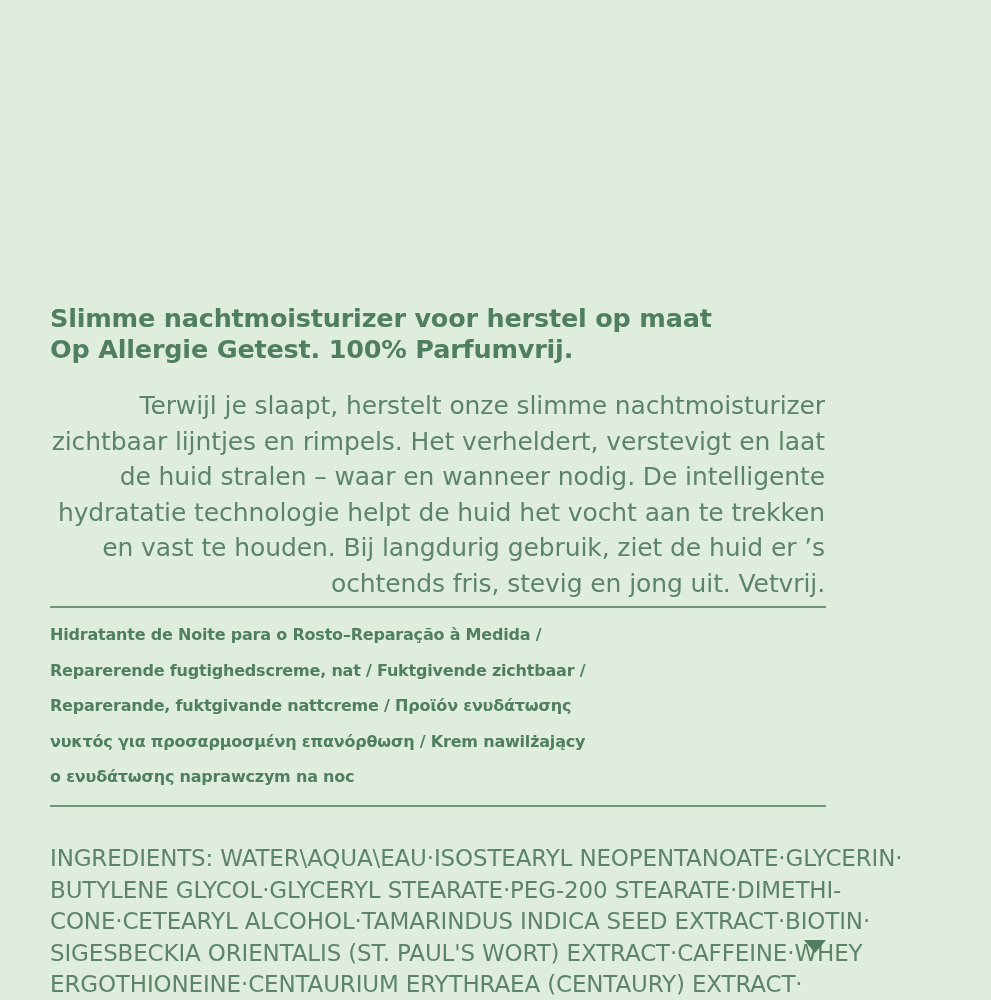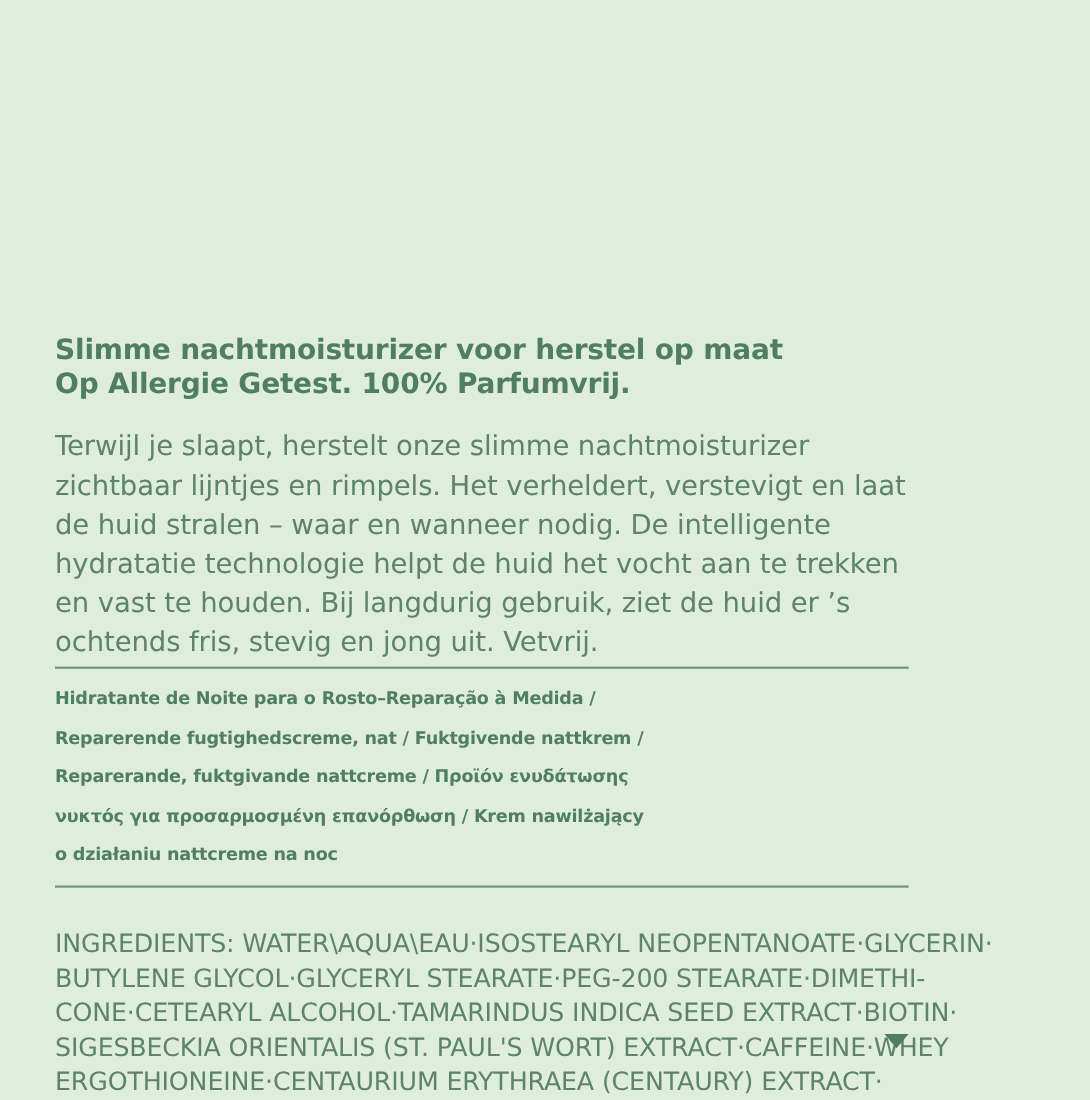--- a/index.html
+++ b/index.html
@@ -40,20 +40,21 @@
     top: 388px;
     left: 50px;
     right: 48px;
     font-size: 25px;
     line-height: 35.5px;
     color: #5d8468;
     letter-spacing: -0.1px;
   }
   .body-copy p {
     margin: 0;
+    text-align: right;
   }
   .rule {
     position: absolute;
     left: 50px;
     right: 47px;
     height: 2px;
     background: #6f9677;
   }
   .rule-1 { top: 606px; }
   .rule-2 { top: 805px; }
@@ -108,24 +109,24 @@
   </div>
 
   <div class="body-copy">
     <p>Terwijl je slaapt, herstelt onze slimme nachtmoisturizer zichtbaar lijntjes en rimpels. Het verheldert, verstevigt en laat de huid stralen – waar en wanneer nodig. De intelligente hydratatie technologie helpt de huid het vocht aan te trekken en vast te houden. Bij langdurig gebruik, ziet de huid er ’s ochtends fris, stevig en jong uit. Vetvrij.</p>
   </div>
 
   <div class="rule rule-1"></div>
 
   <div class="block-names">
     <p>Hidratante de Noite para o Rosto–Reparação à Medida /</p>
-    <p>Reparerende fugtighedscreme, nat / Fuktgivende nattkrem /</p>
+    <p>Reparerende fugtighedscreme, nat / Fuktgivende zichtbaar /</p>
     <p>Reparerande, fuktgivande nattcreme / Προϊόν ενυδάτωσης</p>
     <p>νυκτός για προσαρμοσμένη επανόρθωση / Krem nawilżający</p>
-    <p>o działaniu nattcreme na noc</p>
+    <p>o ενυδάτωσης naprawczym na noc</p>
   </div>
 
   <div class="rule rule-2"></div>
 
   <div class="block-ingredients">
     <p>INGREDIENTS: WATER\AQUA\EAU·ISOSTEARYL NEOPENTANOATE·GLYCERIN·</p>
     <p>BUTYLENE GLYCOL·GLYCERYL STEARATE·PEG-200 STEARATE·DIMETHI-</p>
     <p>CONE·CETEARYL ALCOHOL·TAMARINDUS INDICA SEED EXTRACT·BIOTIN·</p>
     <p>SIGESBECKIA ORIENTALIS (ST. PAUL'S WORT) EXTRACT·CAFFEINE·WHEY</p>
     <p>ERGOTHIONEINE·CENTAURIUM ERYTHRAEA (CENTAURY) EXTRACT·</p>

